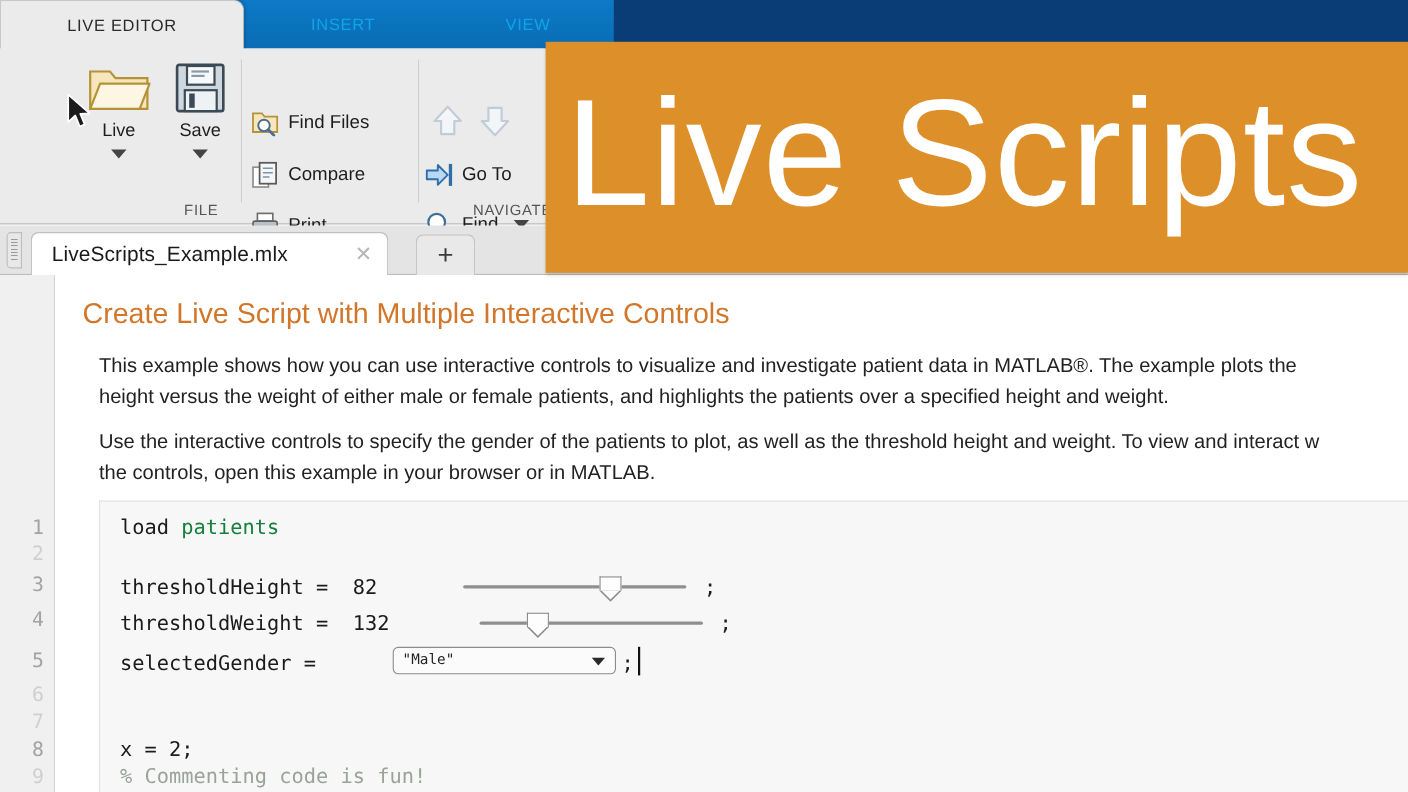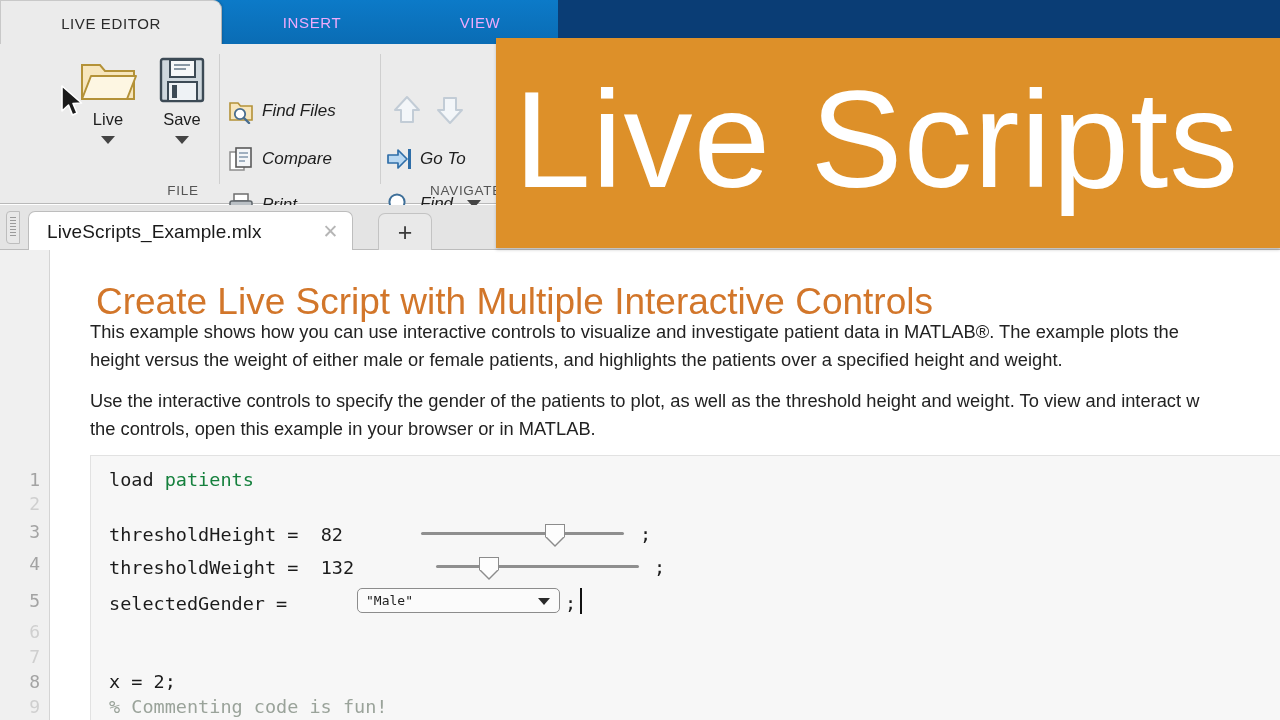--- a/index.html
+++ b/index.html
@@ -21,21 +21,21 @@
     background: #0a72bd;
     background: linear-gradient(180deg,#0c7ac8 0%,#0a6cb4 100%);
   }
   .tab {
     position: absolute; top: 0; height: 44px;
     display: flex; align-items: center; justify-content: center;
     font-size: 15px; letter-spacing: .6px;
     color: #bfe6ff;
     cursor: default;
   }
-  .tab.inactive { color: #f0abfc; align-items: center; }
+  .tab.inactive { color: #0ea5e9; align-items: center; }
   .tab-live {
     left: 0; width: 222px; height: 46px;
     background: #ebebeb;
     border-top-right-radius: 9px;
     border-left: 1px solid #c8c8c8;
     border-top: 1px solid #c8c8c8;
     border-right: 1px solid #b4b4b4;
     color: #2b2b2b;
     box-shadow: 1px -1px 2px rgba(0,0,0,.12);
   }
@@ -76,21 +76,21 @@
     border-right: 7px solid transparent;
     border-top: 8px solid #444;
   }
 
   
   .smbtn {
     position: absolute; height: 36px;
     display: flex; align-items: center; gap: 8px;
     cursor: default;
   }
-  .smbtn .lbl { font-size: 17px; color: #1d1d1d; font-style: italic; }
+  .smbtn .lbl { font-size: 17px; color: #1d1d1d; }
   .smico { width: 26px; height: 26px; flex: none; position: relative; }
 
   
   .banner {
     position: absolute; left: 496px; top: 38px; width: 784px; height: 210px;
     background: #dd9029;
     display: flex; align-items: center;
     z-index: 40;
     box-shadow: 0 2px 3px rgba(0,0,0,.18);
   }
@@ -152,24 +152,23 @@
     position: absolute; left: 0; top: 250px; width: 50px; height: 470px;
     background: #f0f0f0;
     border-right: 1px solid #d4d4d4;
   }
   .doc {
     position: absolute; left: 51px; top: 250px; width: 1229px; height: 470px;
     background: #ffffff;
     overflow: hidden;
   }
   .doc-title {
-    position: absolute; left: 45px; top: 20px;
-    font-size: 37px; color: #d2762a; font-weight: 400;
+    position: absolute; left: 24px; top: 20px;
+    font-size: 26px; color: #d2762a; font-weight: 400;
     white-space: nowrap;
-    margin-top: 11px;
   }
   .para {
     position: absolute; left: 39px;
     width: 1250px;
     font-size: 18.3px; color: #222; line-height: 28px;
     white-space: nowrap;
   }
   .para.p1 { top: 68px; }
   .para.p2 { top: 96px; }
   .para.p3 { top: 137px; }

